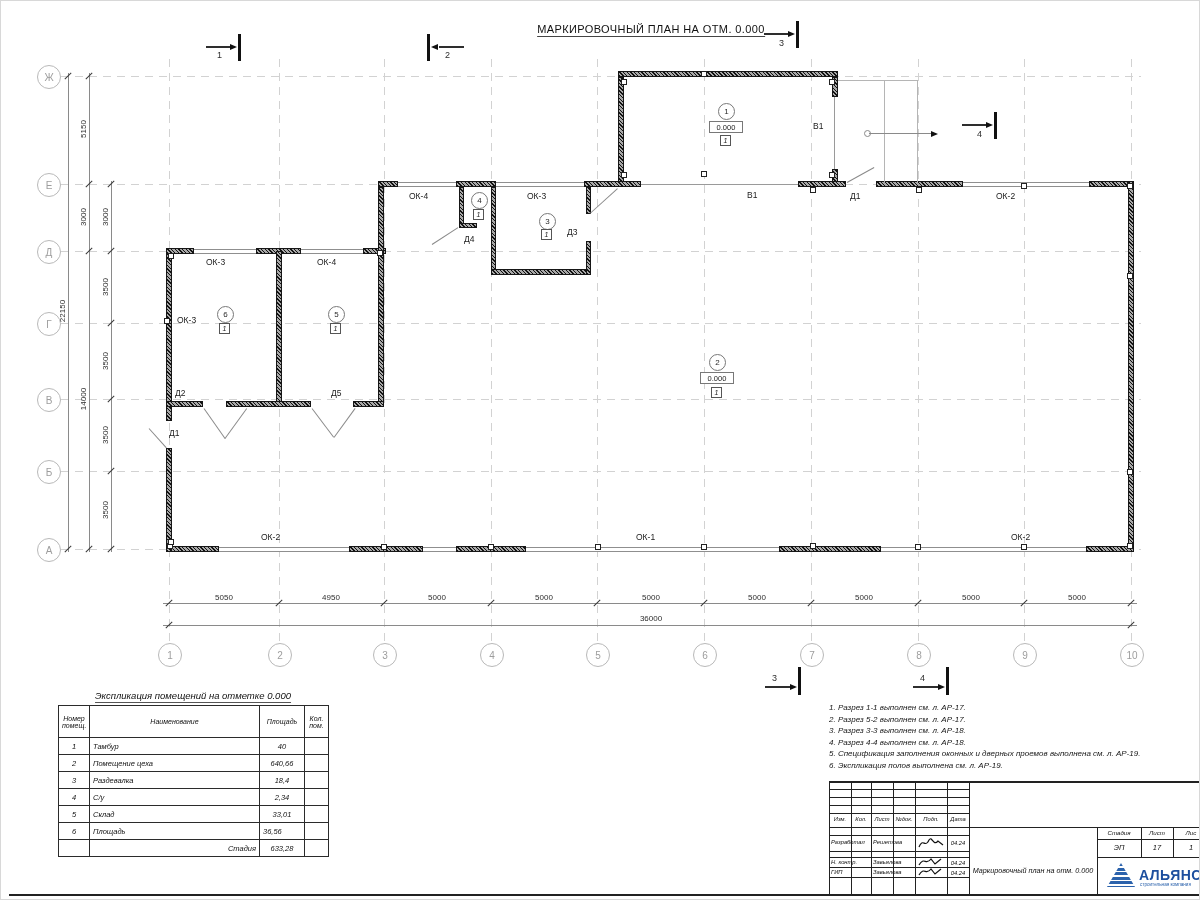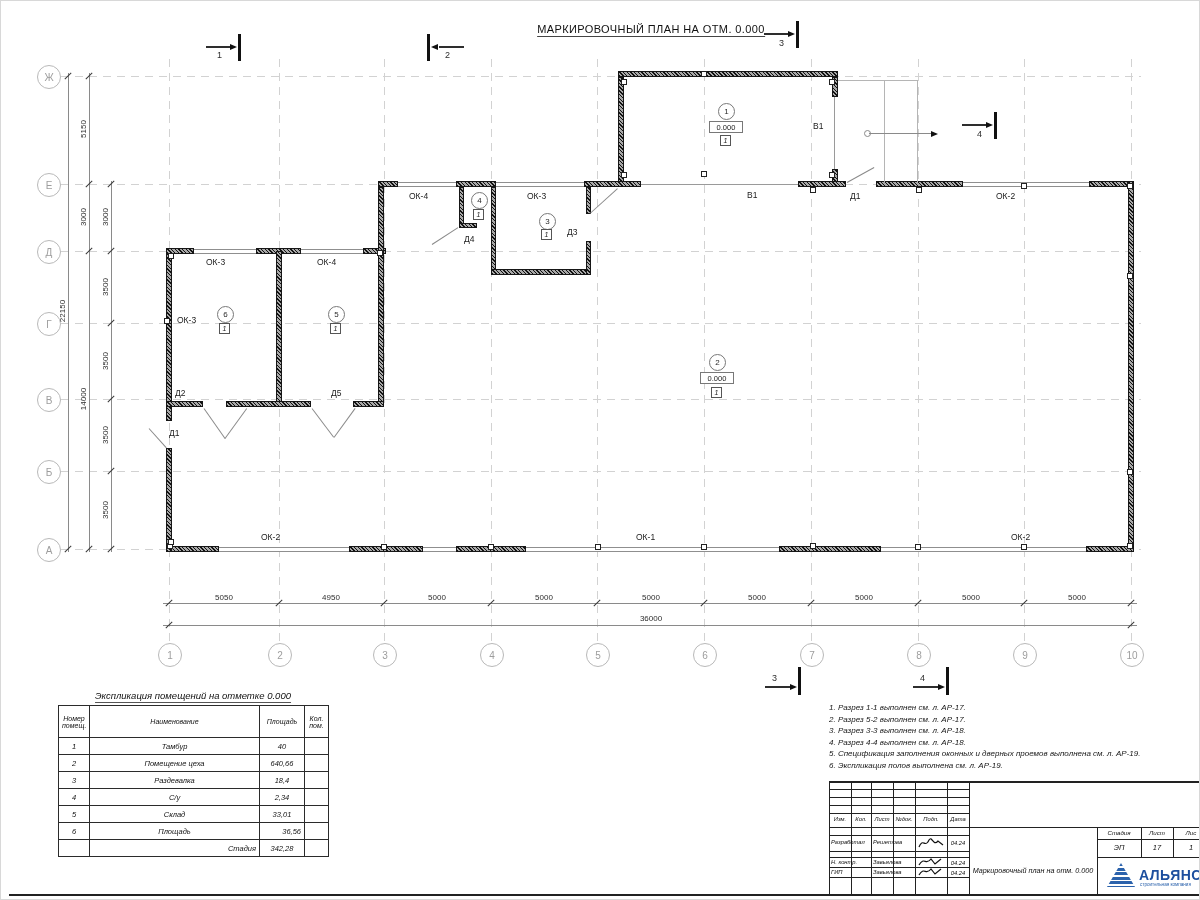--- a/index.html
+++ b/index.html
@@ -42,21 +42,21 @@
   .arr-l{position:absolute;width:0;height:0;border-right:7px solid #111;border-top:3px solid transparent;border-bottom:3px solid transparent;}
   .seclbl{position:absolute;font-size:9px;color:#2e2e2e;}
   
   .sheet-title{position:absolute;font-size:11px;color:#111;letter-spacing:.4px;border-bottom:1px solid #444;
                padding-bottom:1px;transform:translateX(-50%);white-space:nowrap;}
   
   .expl-title{position:absolute;font-size:9.5px;font-style:italic;color:#111;transform:translateX(-50%);
               border-bottom:1px solid #555;padding-bottom:1px;white-space:nowrap;}
   table.expl{position:absolute;border-collapse:collapse;table-layout:fixed;background:#fff;}
   table.expl td,table.expl th{border:1px solid #2b2b2b;font-weight:normal;font-style:italic;color:#111;
-              font-size:7.5px;padding:0 3px;overflow:hidden;text-align:center;}
+              font-size:7.5px;padding:0 3px;overflow:hidden;}
   table.expl th{font-size:7px;text-align:center;white-space:pre-line;}
   
   .notes{position:absolute;font-size:8px;font-style:italic;color:#161616;line-height:11.5px;white-space:nowrap;}
   
   .tb-line-h{position:absolute;height:1px;background:#222;}
   .tb-line-v{position:absolute;width:1px;background:#222;}
   .tb-line-h.hv{height:1.5px;}
   .tb-txt{position:absolute;font-size:5.8px;font-style:italic;color:#111;white-space:nowrap;transform:translateX(-50%);}
   .tb-txt-l{position:absolute;font-size:5.8px;font-style:italic;color:#111;white-space:nowrap;}
   .logo-tri{position:absolute;width:28px;height:24px;
@@ -364,27 +364,27 @@
     </tr>
     <tr style="height:17px;">
       <td style="text-align:center;">5</td>
       <td>Склад</td>
       <td style="text-align:center;">33,01</td>
       <td></td>
     </tr>
     <tr style="height:17px;">
       <td style="text-align:center;">6</td>
       <td>Площадь</td>
-      <td style="text-align:right;">36,56</td>
+      <td style="text-align:left;">36,56</td>
       <td></td>
     </tr>
     <tr style="height:17px;">
       <td></td>
       <td style="text-align:right;">Стадия</td>
-      <td style="text-align:center;">342,28</td>
+      <td style="text-align:center;">633,28</td>
       <td></td>
     </tr>
   </tbody>
     </table>
 
   <div class="notes" style="left:828px;top:701px;">
     <div>1. Разрез 1-1 выполнен см. л. АР-17.</div>
     <div>2. Разрез 5-2 выполнен см. л. АР-17.</div>
     <div>3. Разрез 3-3 выполнен см. л. АР-18.</div>
     <div>4. Разрез 4-4 выполнен см. л. АР-18.</div>

